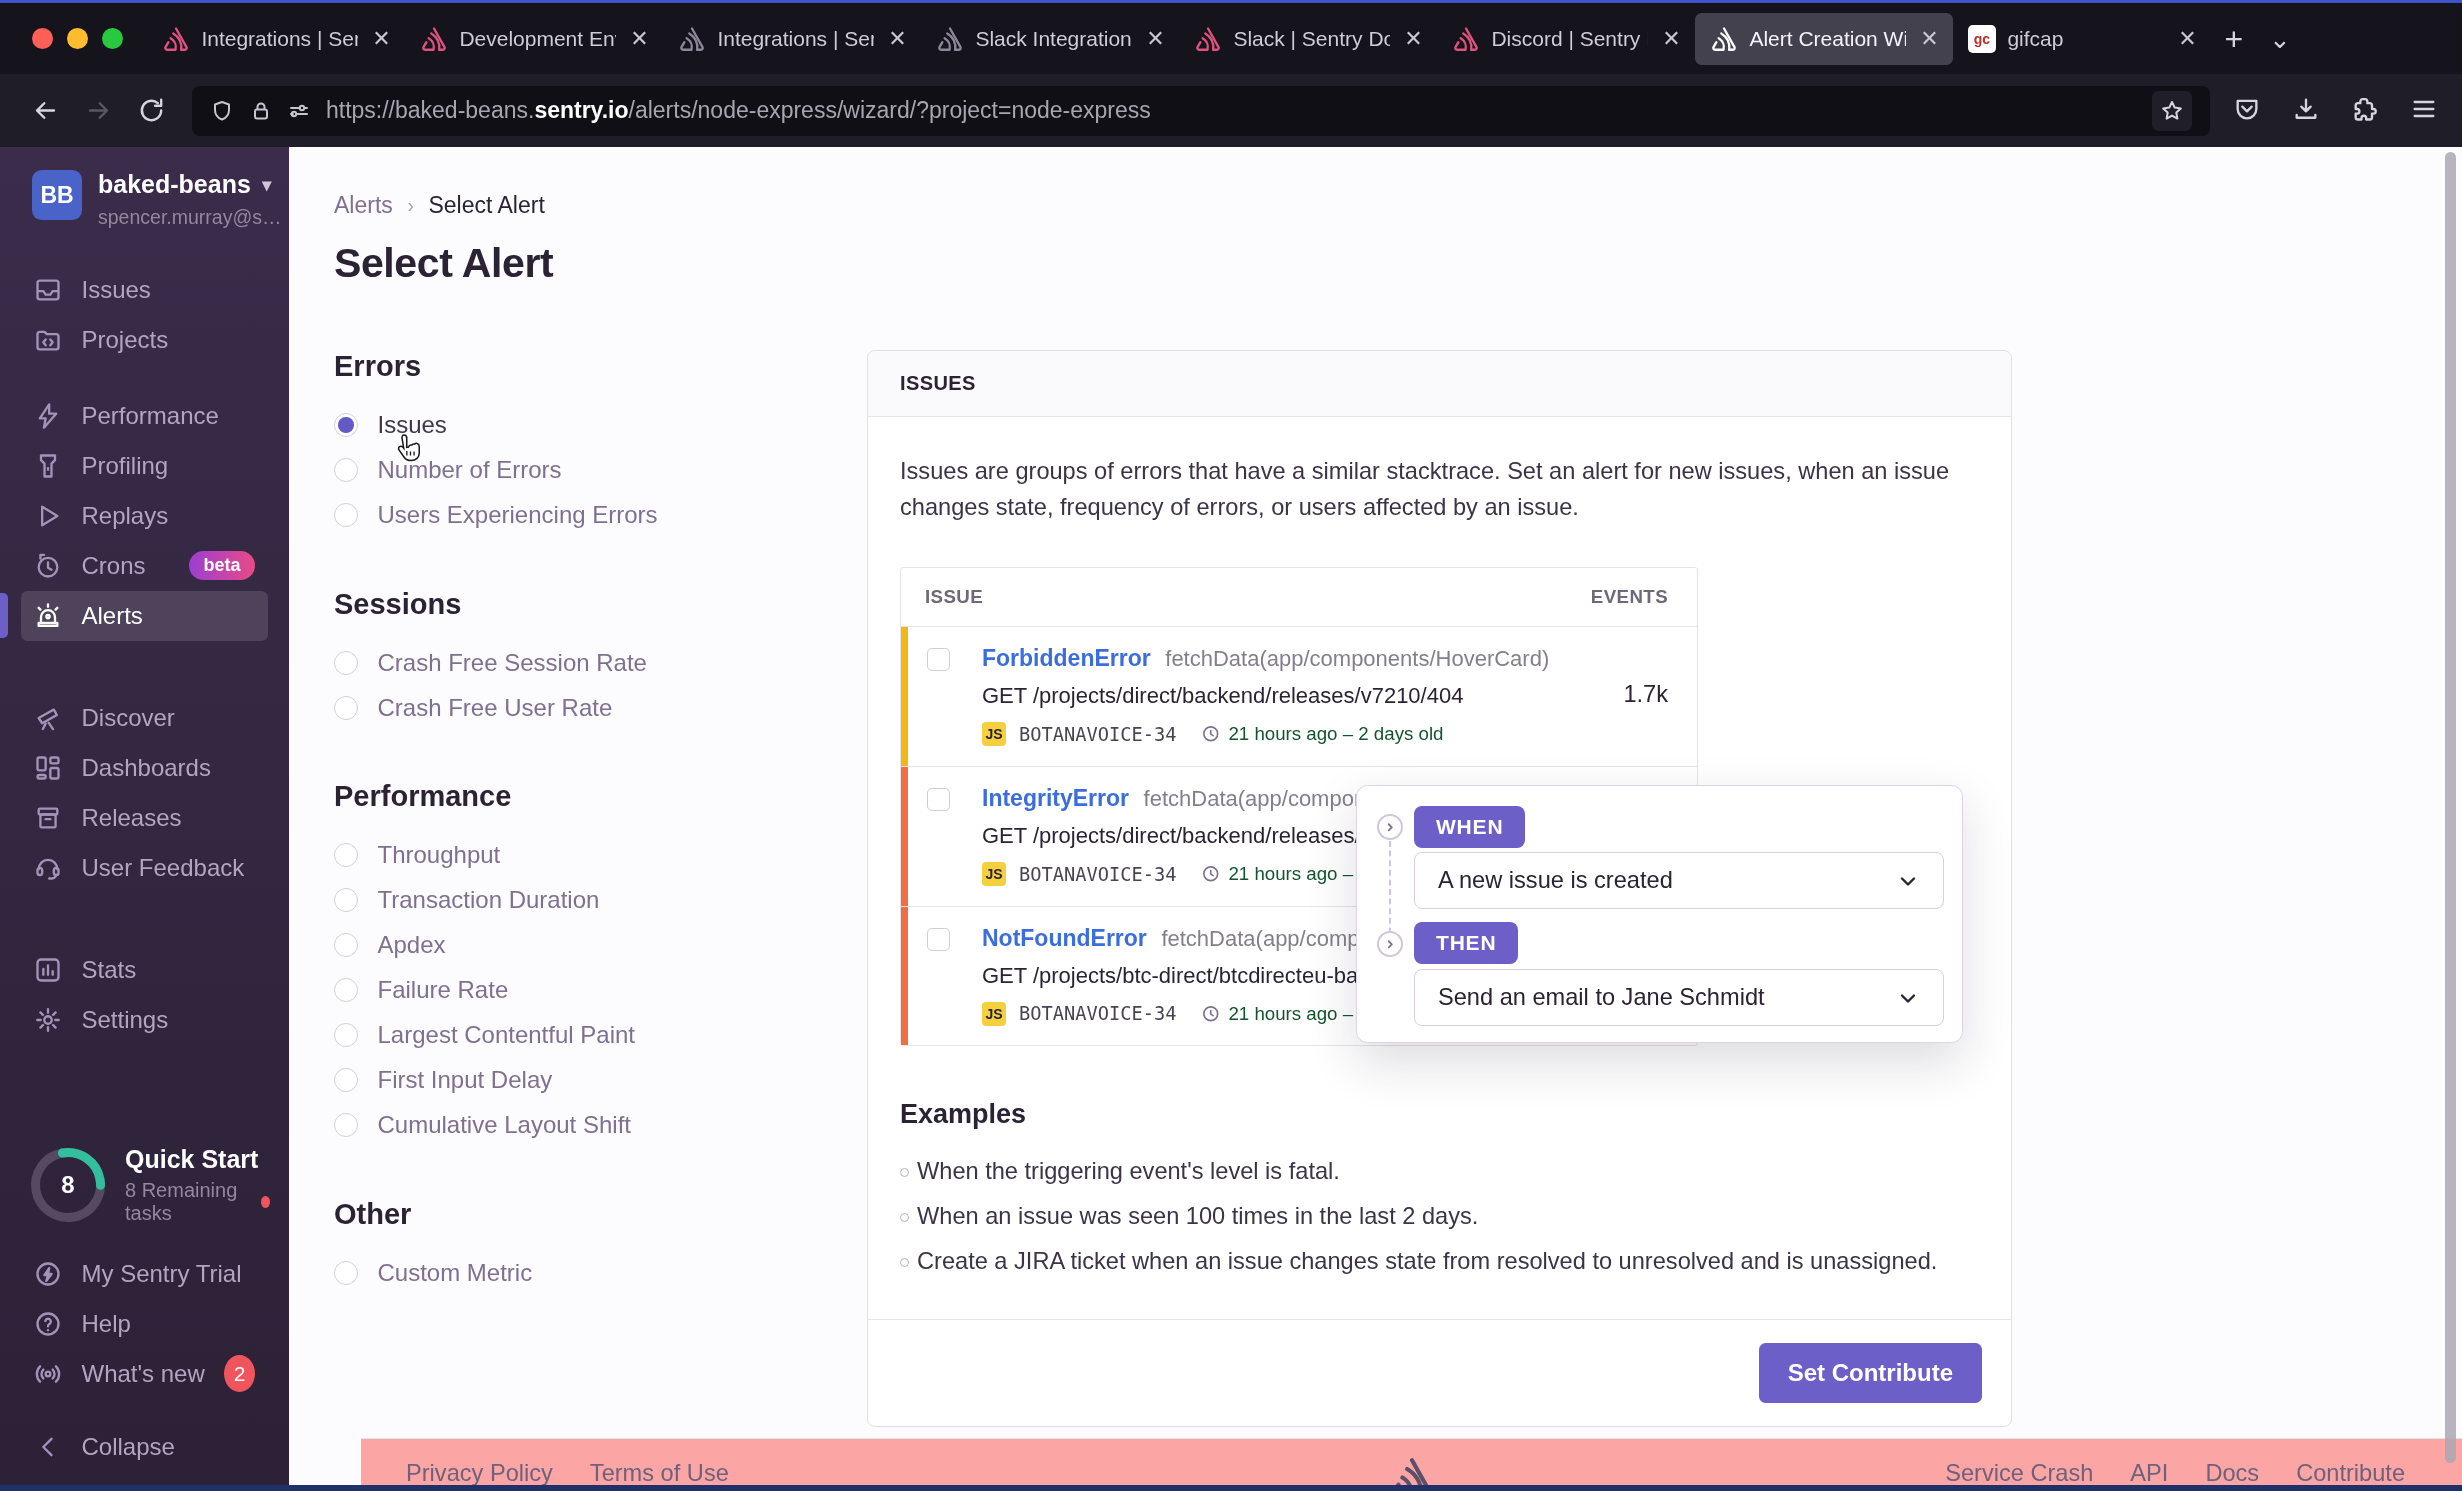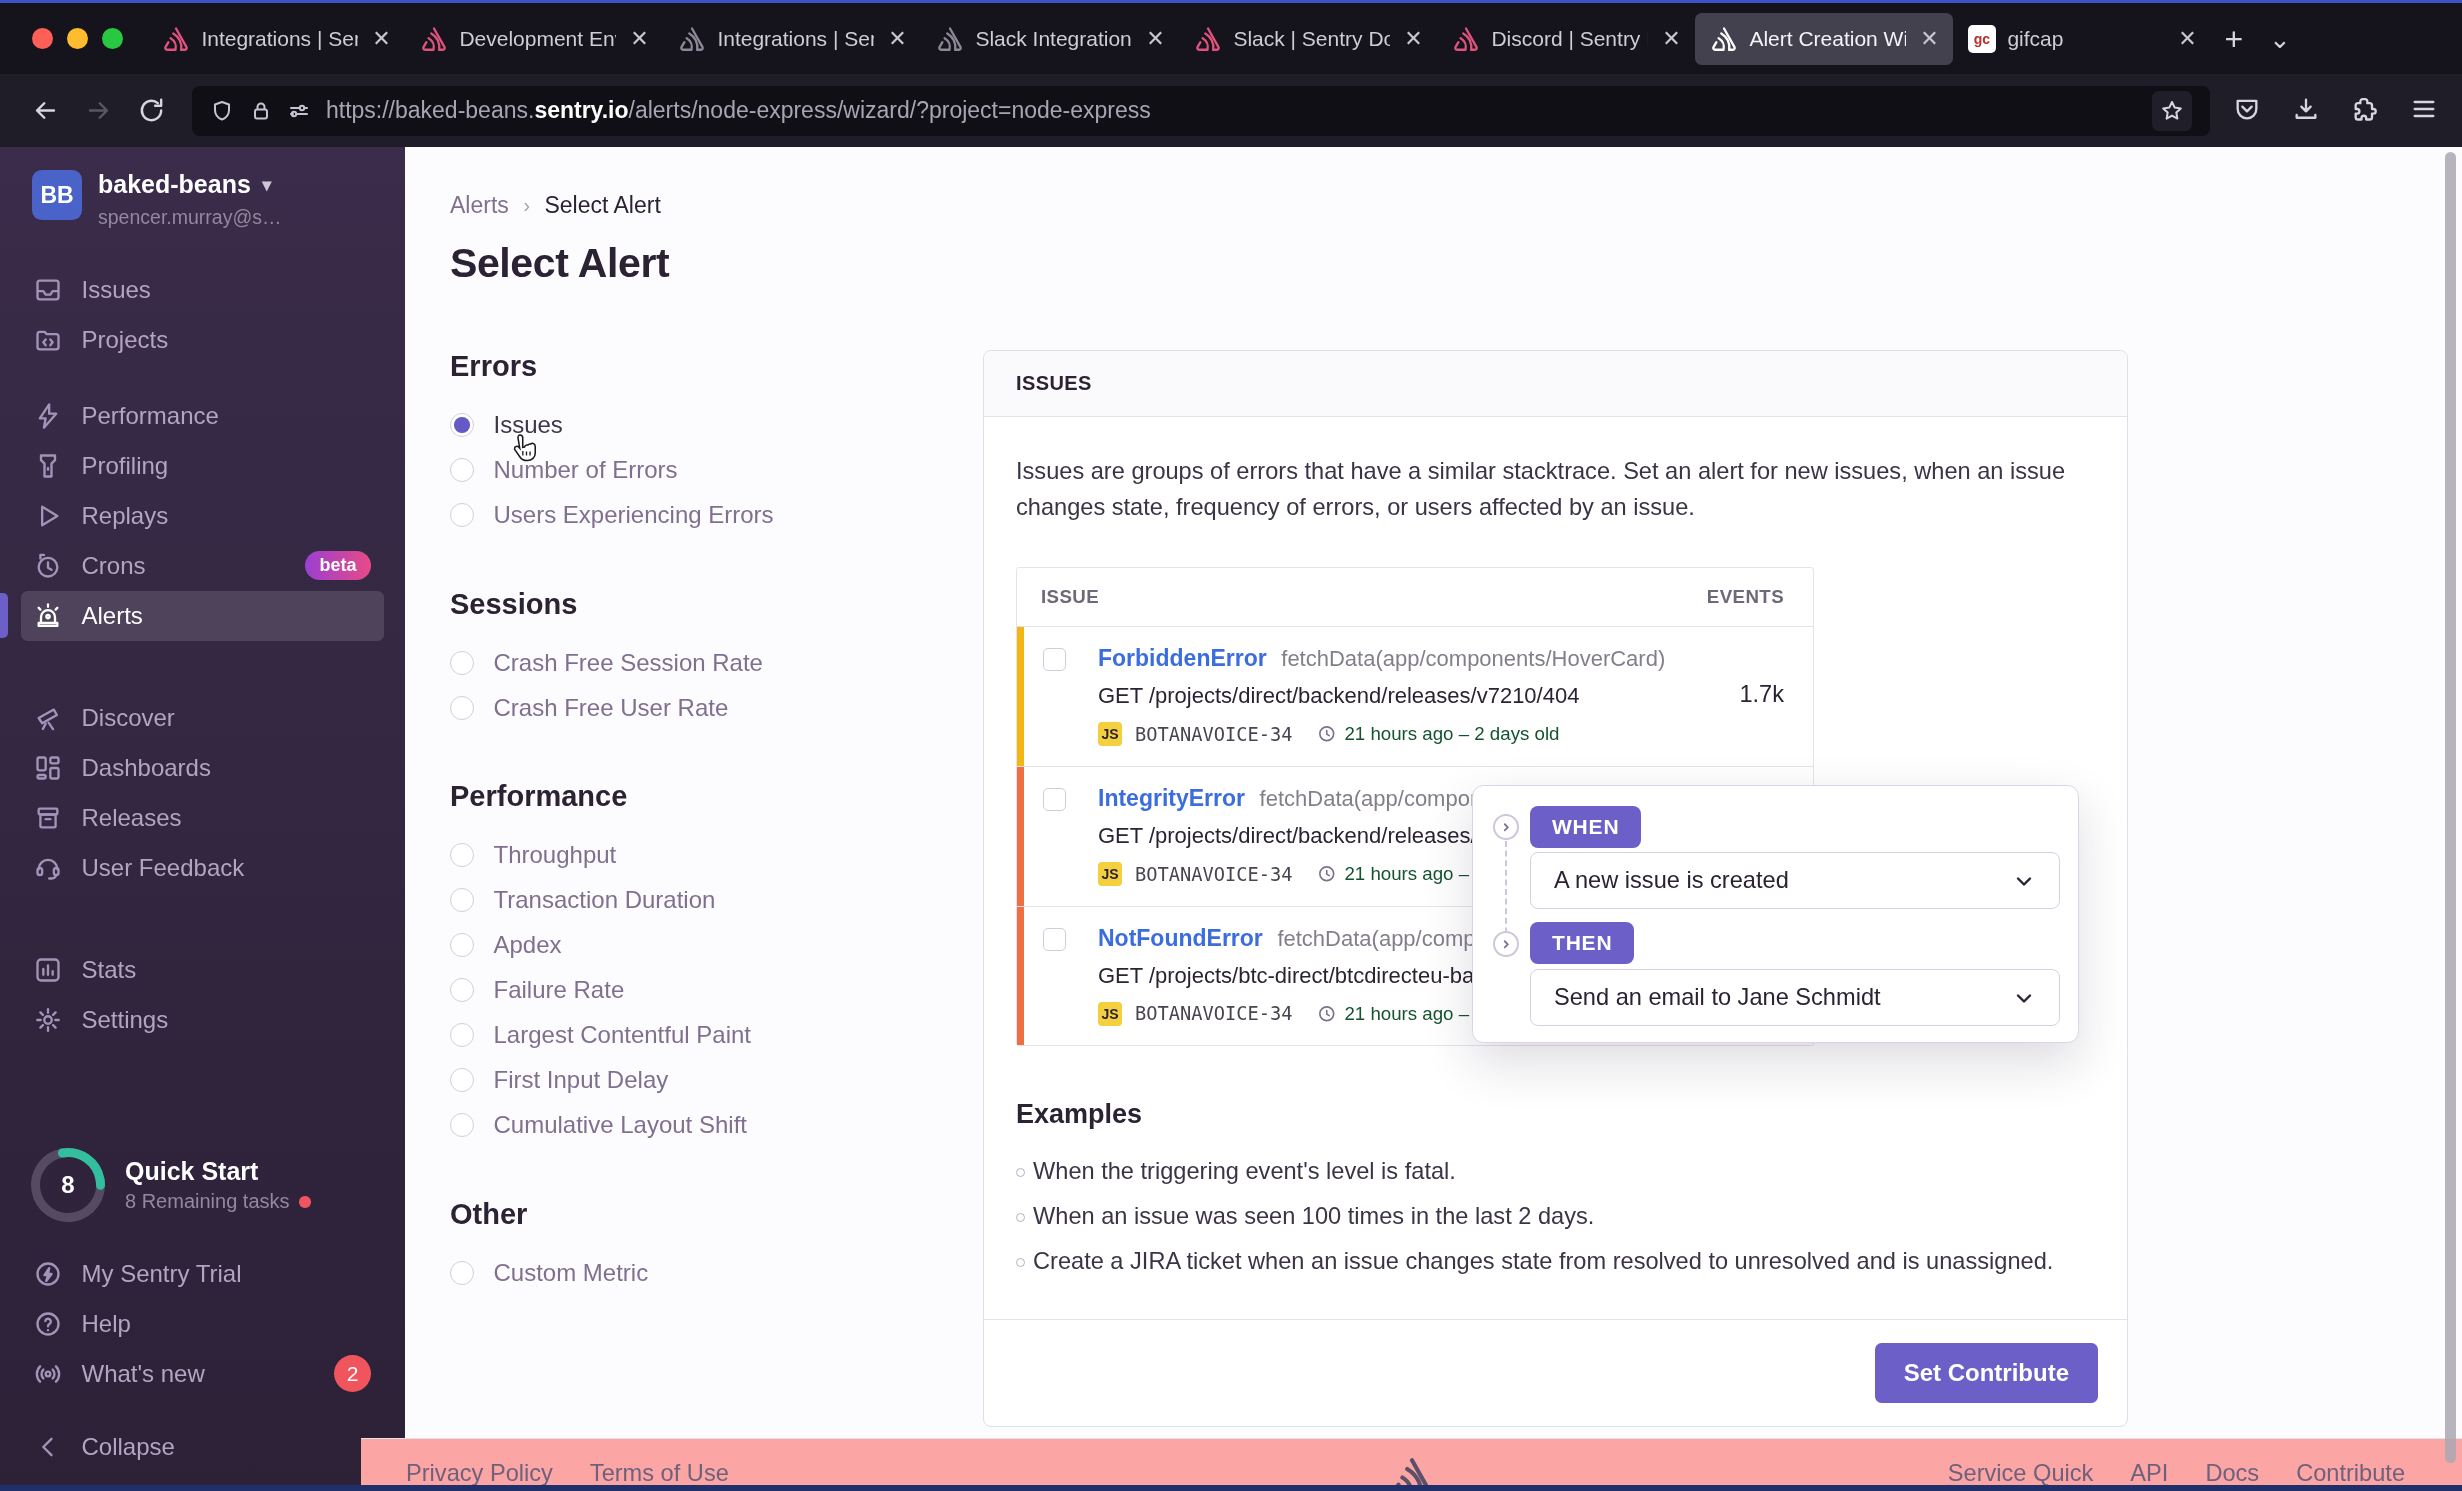--- a/index.html
+++ b/index.html
@@ -35,21 +35,21 @@
   .urltext .domain { color:#ffffff; font-weight:bold; }
   .starbox{ margin-left:auto; background:#201e29; border-radius:6.5px; padding:8px; display:flex; color:#d8d5e0;}
   .starbox svg{width:24px;height:24px;}
   .chromeicons{ display:flex; align-items:center; gap:31px; color:#d8d5e0; }
   .chromeicons svg{ width:28px; height:28px; }
 
   
   .app { flex:1; display:flex; background:#fcfbfd; position:relative; overflow:hidden; }
 
   
-  .sidebar { width:405px; flex:none; background:linear-gradient(180deg,#3a2c4a,#2c2137); color:#b3a5c2; display:flex; flex-direction:column; padding:23px 0 19.5px; position:relative; }
+  .sidebar { width:289px; flex:none; background:linear-gradient(180deg,#3a2c4a,#2c2137); color:#b3a5c2; display:flex; flex-direction:column; padding:23px 0 19.5px; position:relative; }
   .org { display:flex; gap:16px; padding:0 19.5px 0 32px; align-items:flex-start; }
   .avatar { width:50px; height:50px; border-radius:9.7px; background:#4a63c9; color:#fff; font-weight:bold; font-size:23px; display:flex; align-items:center; justify-content:center; flex:none;}
   .orgname { color:#fff; font-weight:bold; font-size:25px; display:flex; align-items:center; gap:11.4px; white-space:nowrap;}
   .orgname .chev{ font-size:18px; color:#cfc5da; }
   .orgemail { font-size:19.5px; color:#94879f; margin-top:6.5px; white-space:nowrap; }
   .nav { display:flex; flex-direction:column; padding:0 21px; margin-top:36px; }
   .navitem { height:50px; display:flex; align-items:center; gap:19.5px; padding:0 13px; font-size:24px; border-radius:6.5px; white-space:nowrap;}
   .navitem svg{ width:28px; height:28px; color:#a493b8; flex:none;}
   .navitem.active { background:rgba(255,255,255,.13); color:#fff; }
   .navitem.active svg{ color:#fff; }
@@ -673,21 +673,21 @@
       </div>
     </div>
 
     <div class="page-footer">
       <div class="pf-inner">
         <div class="pf-left">
           <span>Privacy Policy</span>
           <span>Terms of Use</span>
         </div>
         <div class="pf-right">
-          <span>Service Quick</span>
+          <span>Service Crash</span>
           <span>API</span>
           <span>Docs</span>
           <span>Contribute</span>
         </div>
       </div>
       <span class="pf-logo"><svg viewBox="0 0 24 24">
             <use href="#sentry-glyph"></use>
           </svg></span>
     </div>
 

